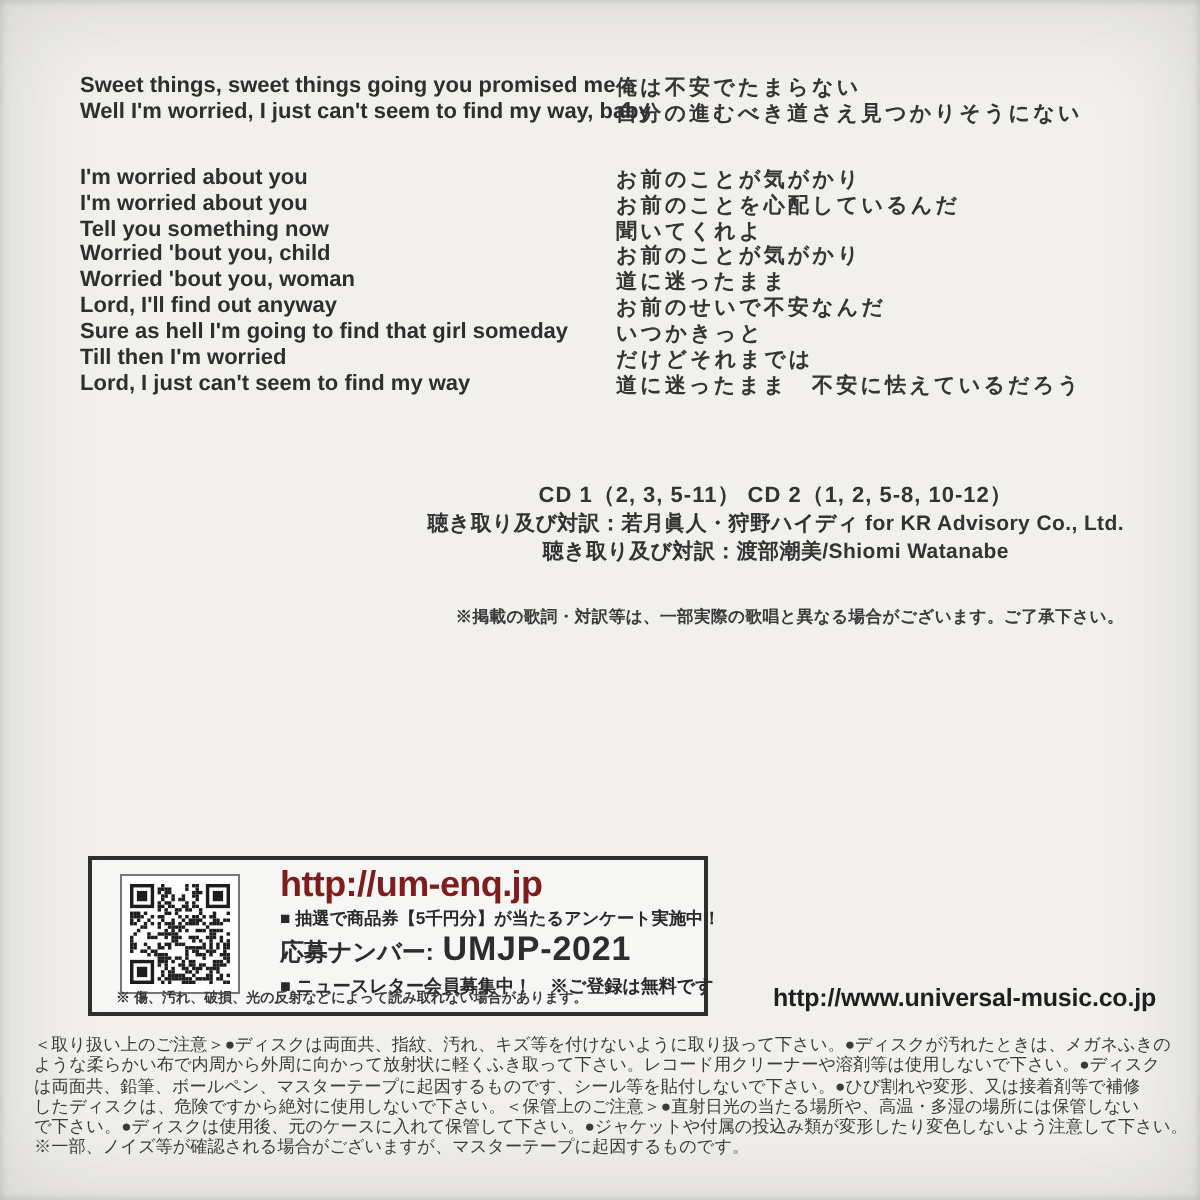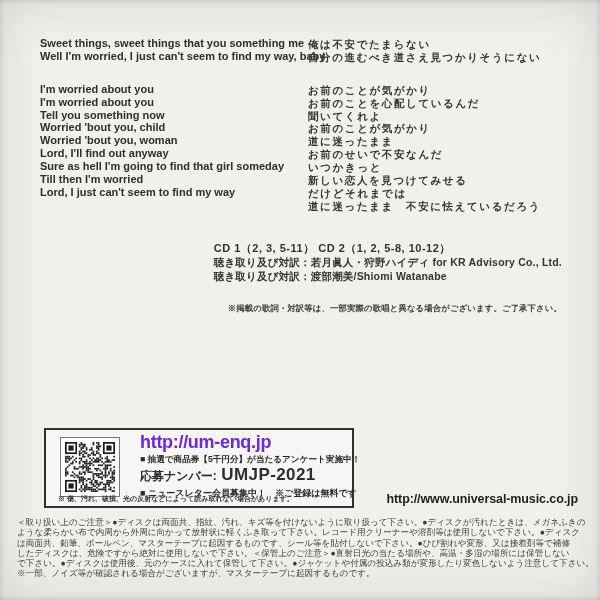--- a/index.html
+++ b/index.html
@@ -11,49 +11,49 @@
   }
   .page{position:absolute;inset:0;
     box-shadow:inset 0 0 50px rgba(95,92,88,.20), inset 0 0 5px rgba(95,92,88,.28);
   }
   
   .lyrics-en{position:absolute;left:40px;top:37px;font-size:11px;font-weight:bold;color:#2e2e2e}
   .lyrics-jp{position:absolute;left:308px;top:38px;font-size:10.5px;font-weight:600;letter-spacing:1.6px;color:#353535}
   .lline{height:12.9px;white-space:nowrap;line-height:12.9px}
   .lline.gap{height:20px}
   
-  .credits{position:absolute;top:241px;right:38px;text-align:left;font-weight:bold;color:#333}
+  .credits{position:absolute;top:241px;right:38px;text-align:center;font-weight:bold;color:#333}
   .credits .cd{font-size:11px;line-height:14px;letter-spacing:.5px;white-space:nowrap}
   .credits .jp{font-size:10.5px;line-height:14px;letter-spacing:.2px;white-space:nowrap}
   .credits .mt{margin-top:3px}
   .credits-note{position:absolute;top:303px;right:38px;font-size:8.3px;font-weight:600;color:#3a3a3a;letter-spacing:.2px;white-space:nowrap}
   
   .campaign-box{position:absolute;left:44px;top:428px;width:306px;height:76px;border:2px solid #2f2f2f;background:rgba(255,255,255,.4)}
   .qr{position:absolute;left:14px;top:7px;width:50px;height:50px;border:1px solid #777;background:#fff;padding:4px}
   .qr svg{width:100%;height:100%;display:block}
   .camp-text{position:absolute;left:94px;top:2px}
-  .camp-url{font-size:18px;font-weight:bold;letter-spacing:-.3px;line-height:21px;color:#6d28d9;white-space:nowrap}
+  .camp-url{font-size:18px;font-weight:bold;letter-spacing:-.3px;line-height:21px;color:#7f1d1d;white-space:nowrap}
   .camp-l1{font-size:8.6px;font-weight:bold;margin-top:1px;white-space:nowrap;color:#2a2a2a}
   .camp-entry{margin-top:0;line-height:18px;white-space:nowrap}
   .entry-label{font-size:12px;font-weight:bold}
   .entry-number{font-size:17px;font-weight:bold;letter-spacing:.4px}
   .camp-l2{font-size:9px;font-weight:bold;margin-top:2px;white-space:nowrap;color:#2a2a2a}
   .qr-note{position:absolute;left:12px;bottom:2px;font-size:7px;font-weight:600;color:#3b3b3b;white-space:nowrap}
   
   .site-url{position:absolute;top:492px;right:22px;font-size:12.5px;font-weight:bold;letter-spacing:-.1px;color:#1f1f1f;white-space:nowrap}
   .fineprint{position:absolute;left:17px;top:517px;font-size:8.6px;line-height:10.3px;color:#3b3b3b}
   .fp{white-space:nowrap;height:10.3px}
 </style>
 </head>
 <body>
 
 <div class="page">
 
   <div class="lyrics-en">
-    <div class="lline">Sweet things, sweet things that you something me</div>
+    <div class="lline">Sweet things, sweet things going you promised me</div>
     <div class="lline">Well I'm worried, I just can't seem to find my way, baby</div>
     <div class="lline gap"></div>
     <div class="lline">I'm worried about you</div>
     <div class="lline">I'm worried about you</div>
     <div class="lline">Tell you something now</div>
     <div class="lline">Worried 'bout you, child</div>
     <div class="lline">Worried 'bout you, woman</div>
     <div class="lline">Lord, I'll find out anyway</div>
     <div class="lline">Sure as hell I'm going to find that girl someday</div>
     <div class="lline">Till then I'm worried</div>
@@ -64,21 +64,20 @@
     <div class="lline">俺は不安でたまらない</div>
     <div class="lline">自分の進むべき道さえ見つかりそうにない</div>
     <div class="lline gap"></div>
     <div class="lline">お前のことが気がかり</div>
     <div class="lline">お前のことを心配しているんだ</div>
     <div class="lline">聞いてくれよ</div>
     <div class="lline">お前のことが気がかり</div>
     <div class="lline">道に迷ったまま</div>
     <div class="lline">お前のせいで不安なんだ</div>
     <div class="lline">いつかきっと</div>
-    <div class="lline">新しい恋人を見つけてみせる</div>
     <div class="lline">だけどそれまでは</div>
     <div class="lline">道に迷ったまま　不安に怯えているだろう</div>
   </div>
 
   <div class="credits">
     <div class="cd">CD 1（2, 3, 5-11）  CD 2（1, 2, 5-8, 10-12）</div>
     <div class="jp">聴き取り及び対訳：若月眞人・狩野ハイディ for KR Advisory Co., Ltd.</div>
     <div class="jp">聴き取り及び対訳：渡部潮美/Shiomi Watanabe</div>
   </div>
   <div class="credits-note">※掲載の歌詞・対訳等は、一部実際の歌唱と異なる場合がございます。ご了承下さい。</div>

